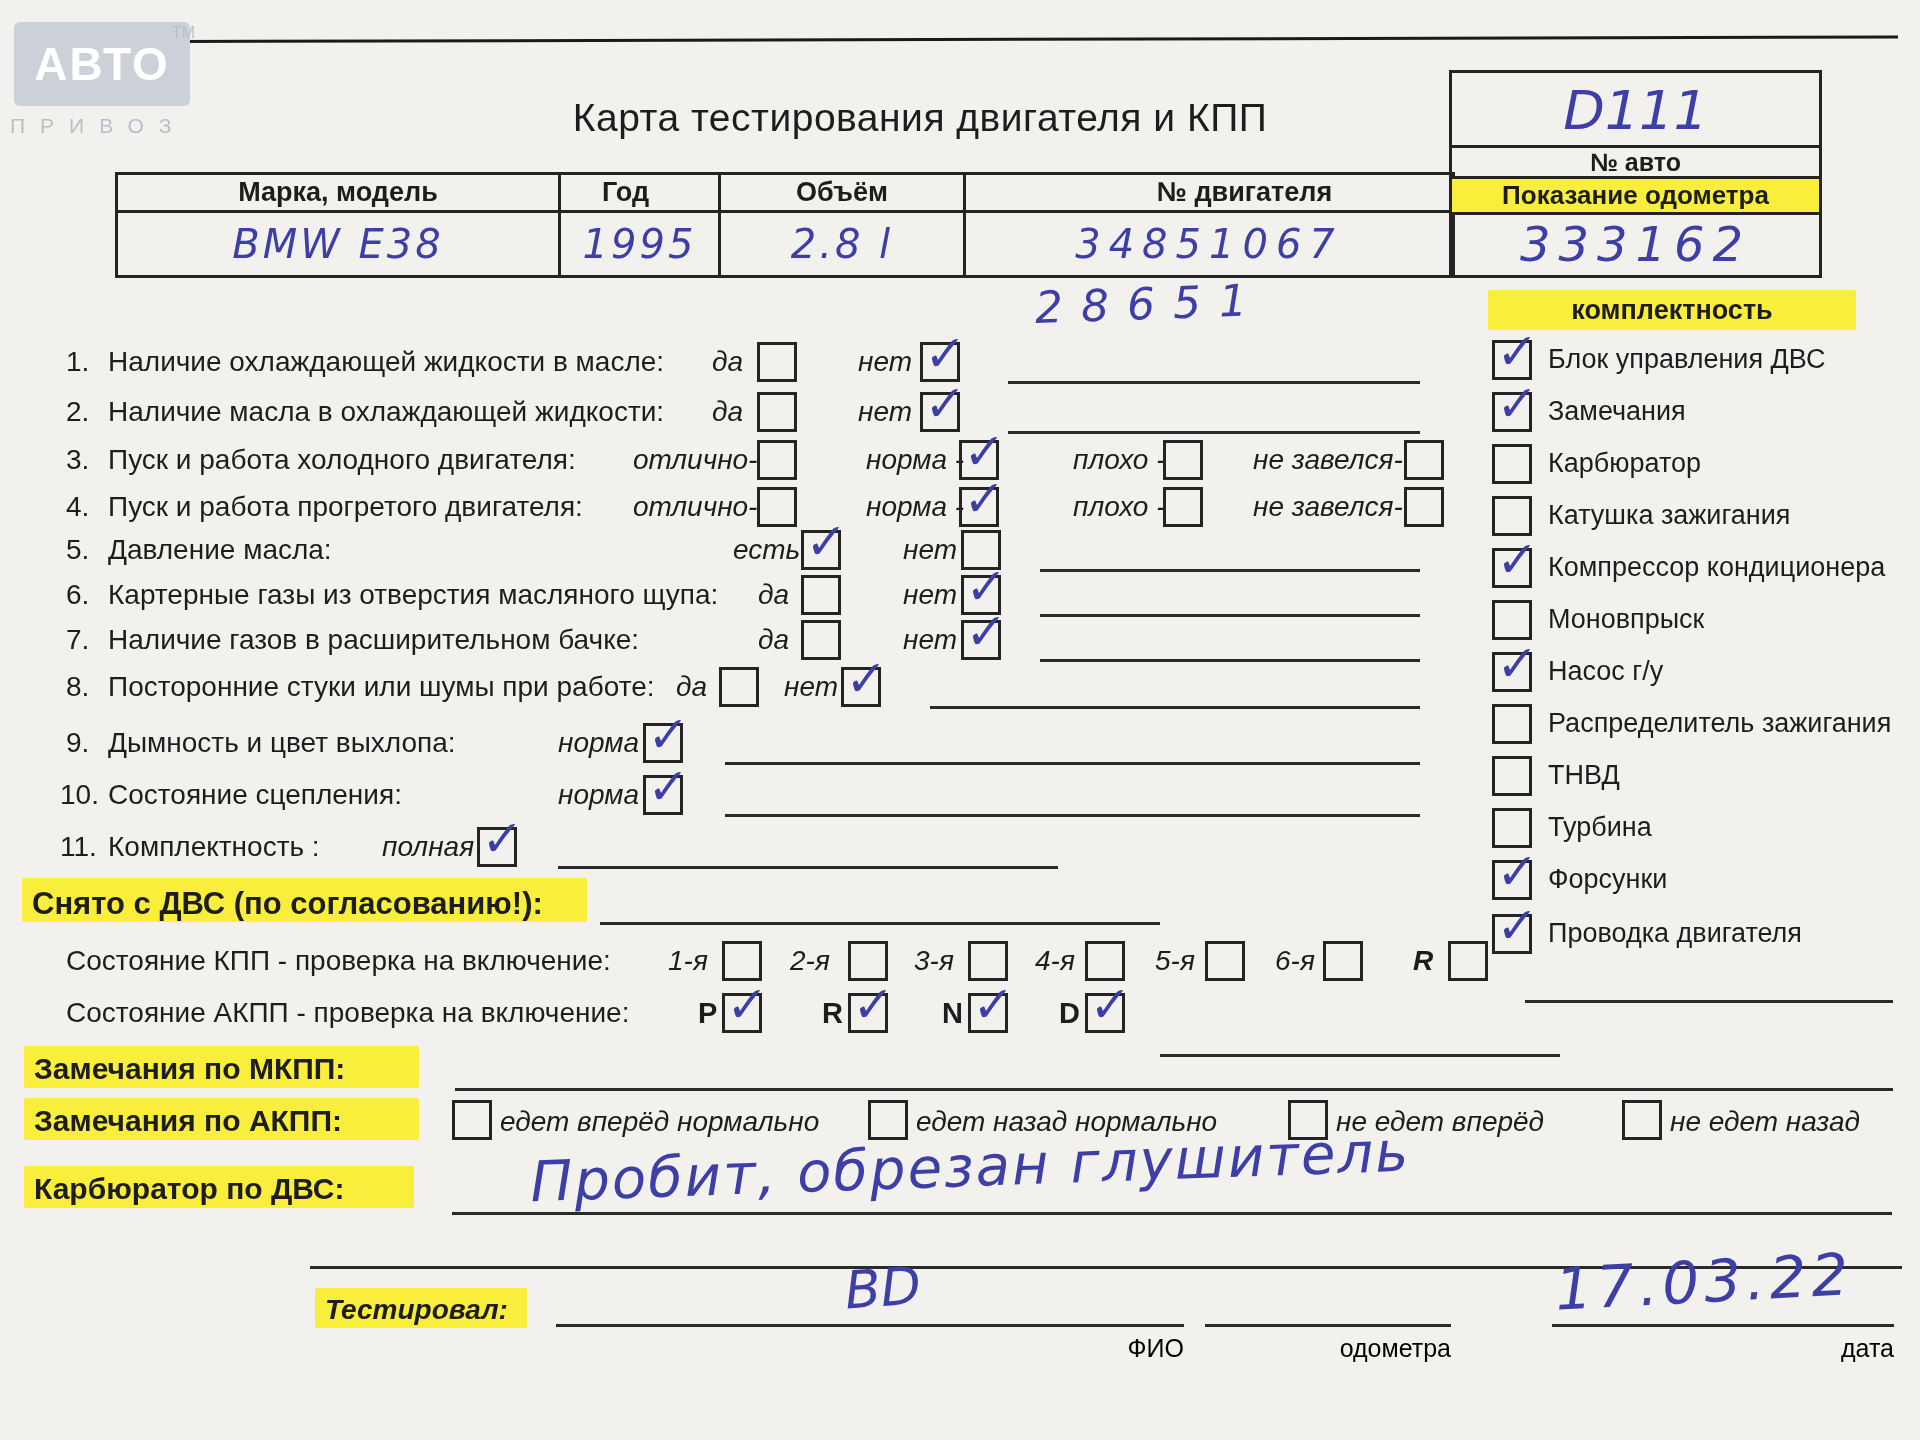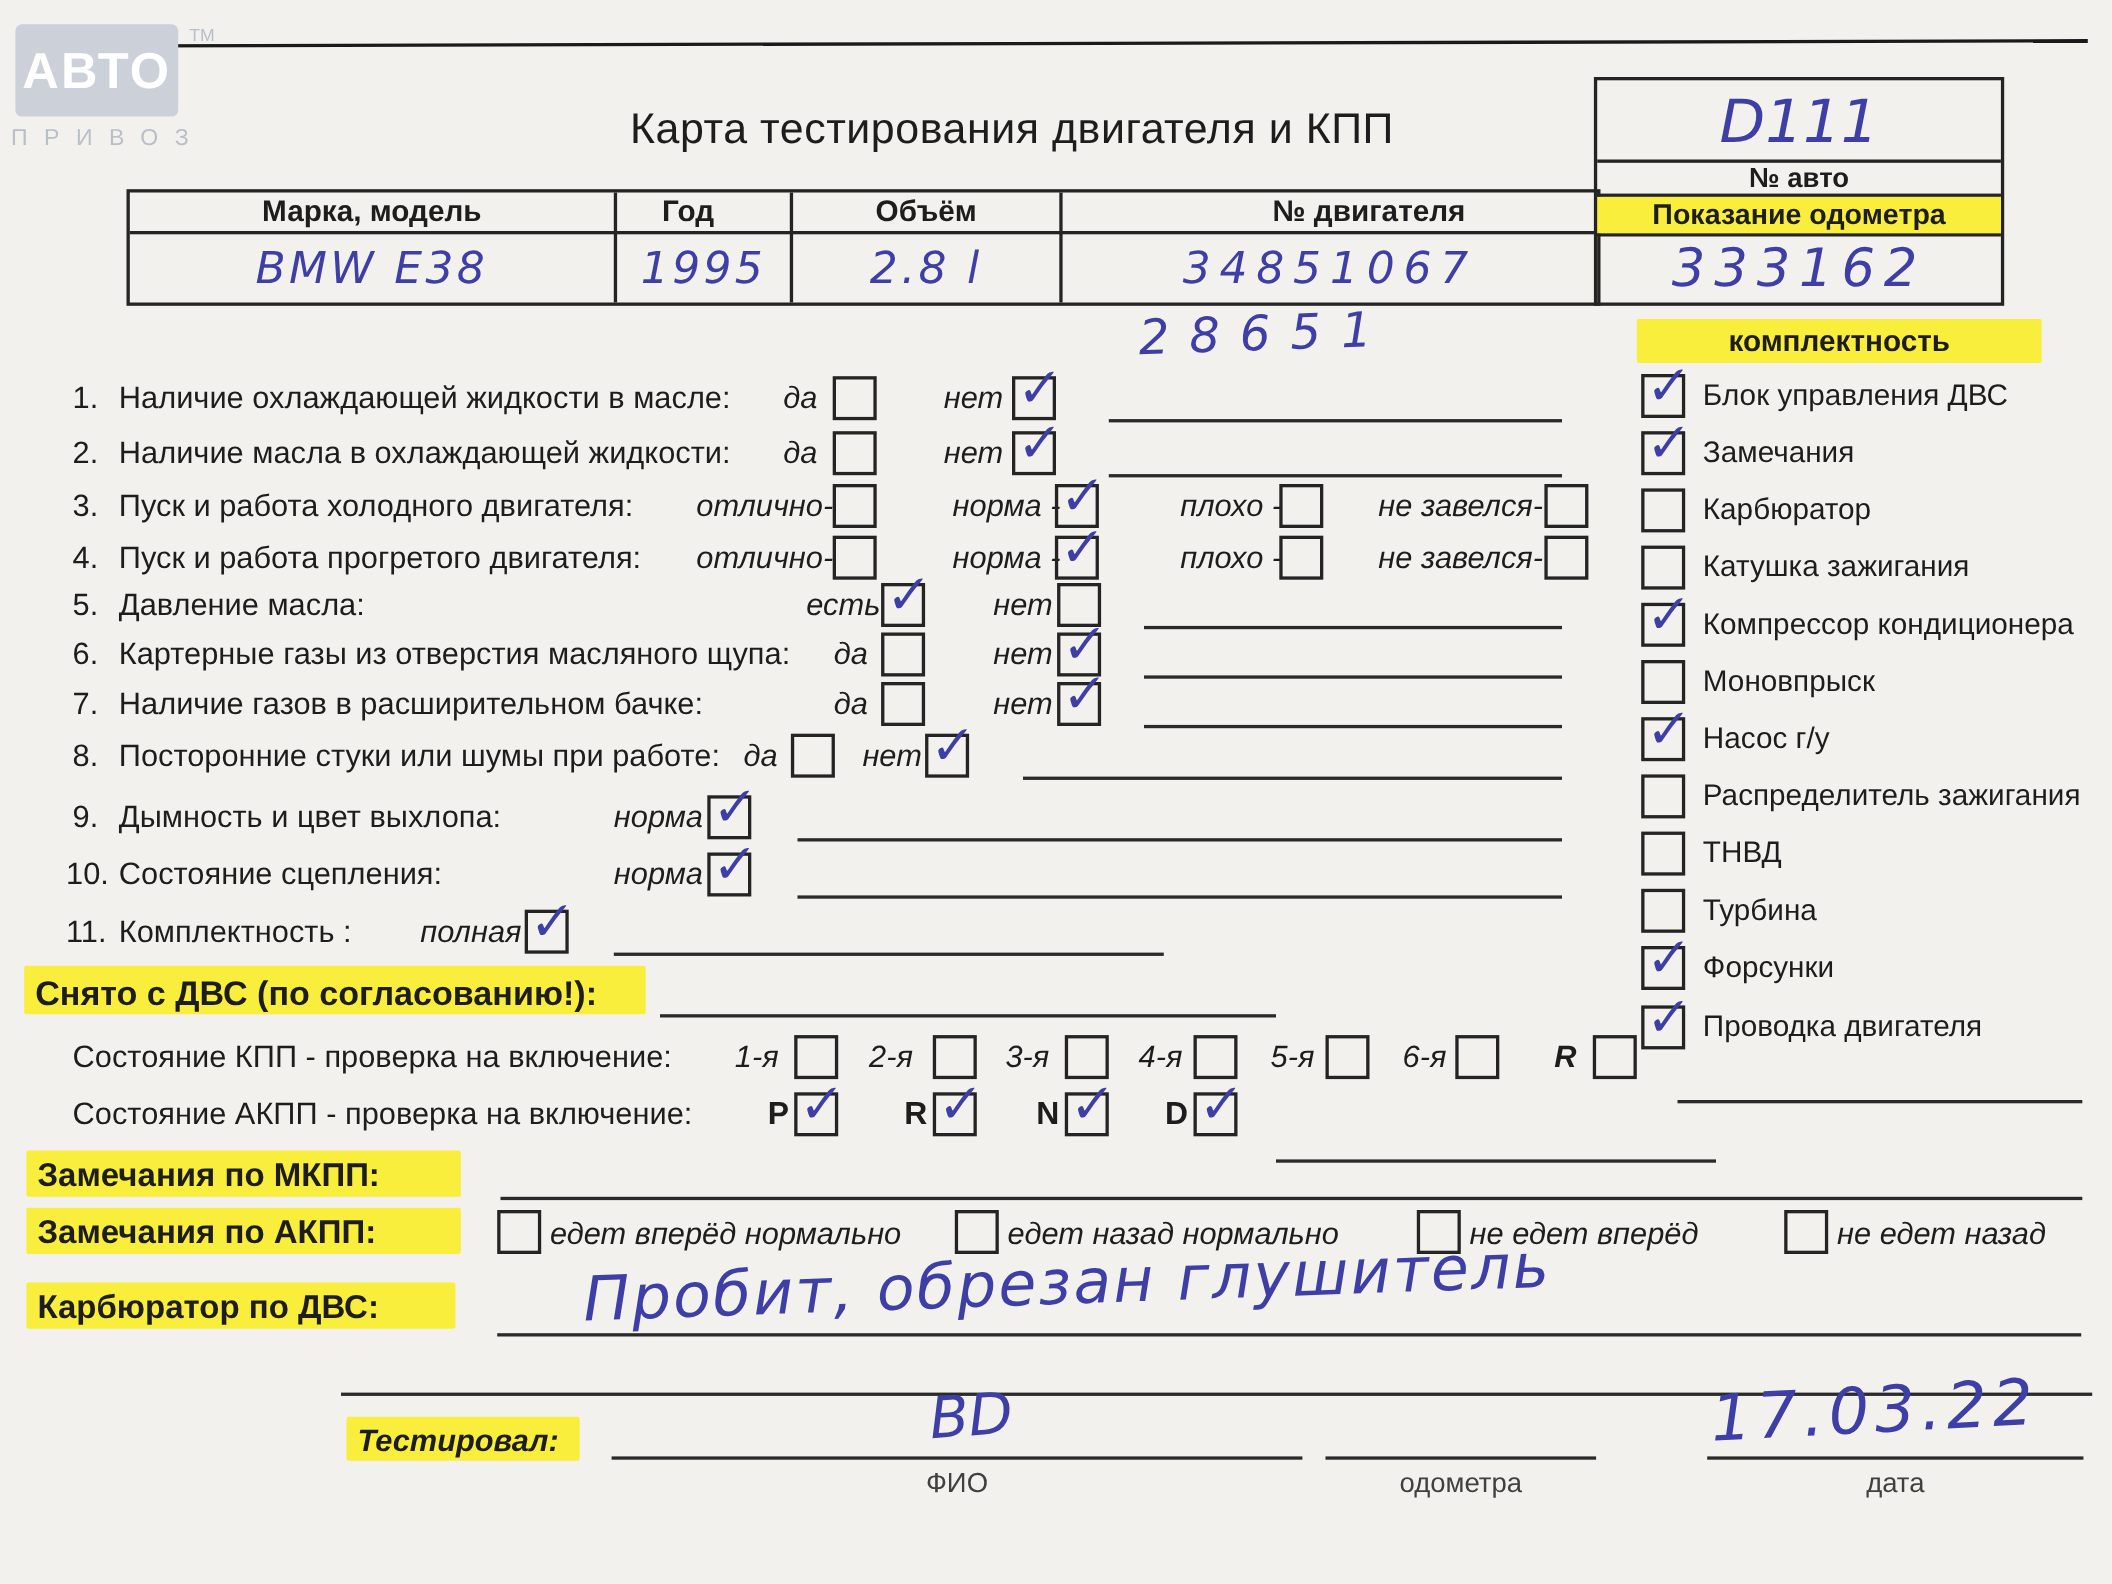--- a/index.html
+++ b/index.html
@@ -2,21 +2,21 @@
 <html><head>
 <meta charset="utf-8">
 <style>
   html,body{margin:0;padding:0;background:#888;}
   .page{position:relative;width:1920px;height:1440px;margin:0 auto;
         background:#f2f1ed;overflow:hidden;
         font-family:"Liberation Sans",sans-serif;color:#1d1d1d;}
   .abs{position:absolute;}
   .scanline{position:absolute;left:28px;top:38px;width:1870px;height:3px;background:#1a1a1a;transform:rotate(-0.15deg);}
   
-  .logo-box{position:absolute;left:14px;top:22px;width:148px;height:84px;background:#ccd1d9;border-radius:6px;
+  .logo-box{position:absolute;left:14px;top:22px;width:176px;height:84px;background:#ccd1d9;border-radius:6px;
             display:flex;align-items:center;justify-content:center;}
   .logo-txt{color:#ffffff;font-weight:bold;font-size:46px;letter-spacing:2px;}
   .logo-tm{position:absolute;left:172px;top:24px;color:#b9bec9;font-size:16px;}
   .logo-sub{position:absolute;left:10px;top:114px;color:#b9bec9;font-size:21px;letter-spacing:15px;white-space:nowrap;}
   
   .title{position:absolute;left:420px;top:96px;width:1000px;text-align:center;
          font-size:39px;font-weight:normal;letter-spacing:0.5px;}
   
   .vtable{position:absolute;left:115px;top:172px;width:1334px;height:100px;border:3px solid #242424;}
   .obox  {position:absolute;left:1449px;top:70px;width:367px;height:202px;border:3px solid #242424;}
@@ -33,21 +33,21 @@
   .opt{position:absolute;font-style:italic;font-size:28px;white-space:nowrap;}
   .glet{position:absolute;font-size:29px;font-weight:bold;}
   .cb{position:absolute;width:40px;height:40px;border:3px solid #242424;box-sizing:border-box;background:transparent;}
   .mark{position:absolute;left:2px;top:-16px;font-size:48px;line-height:1;color:#3d3fa6;font-weight:bold;
         font-family:"DejaVu Sans",sans-serif;transform:skewX(-8deg) rotate(-5deg);}
   .wline{position:absolute;height:3px;background:#2a2a2a;}
   .yell{position:absolute;background:#f9ee3c;border-radius:2px;}
   .bold{font-weight:bold;}
   .bi{font-weight:bold;font-style:italic;}
   .rlabel{position:absolute;font-size:27px;white-space:nowrap;}
-  .small-c{position:absolute;text-align:center;font-size:25px;color:#404040;}
+  .small-c{position:absolute;text-align:right;font-size:25px;color:#000000;}
 </style>
 </head>
 <body>
 
 <div class="page">
 
   <div class="scanline"></div>
 
   <div>
     <div class="logo-box">

